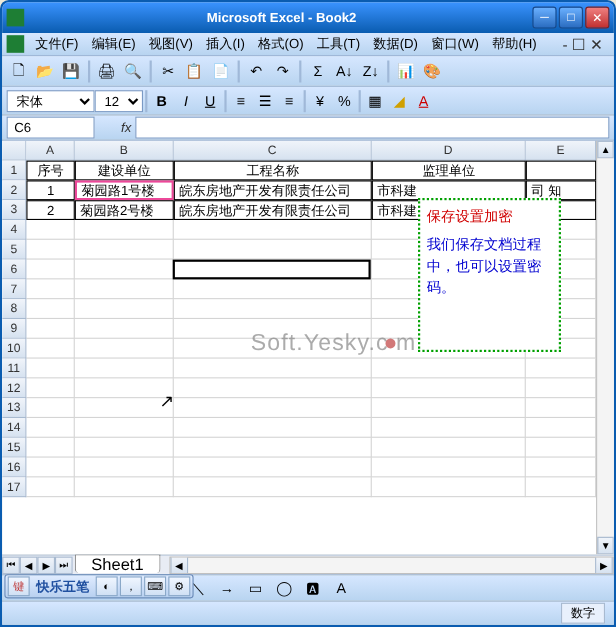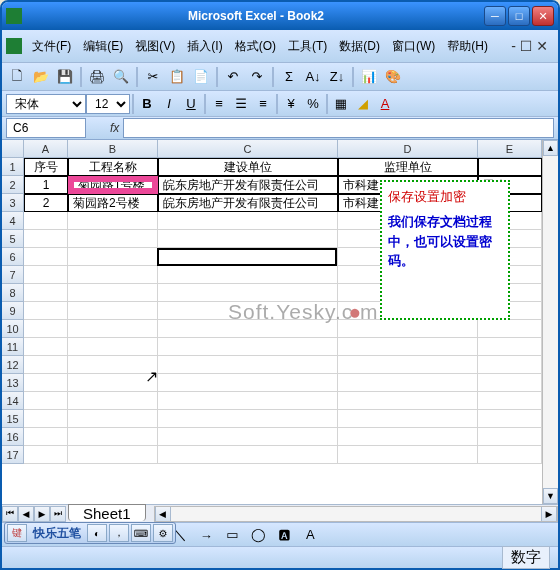--- a/index.html
+++ b/index.html
@@ -4,21 +4,21 @@
 <style>
 * { box-sizing: border-box; margin: 0; padding: 0; }
 body { font-family: "Microsoft YaHei", SimSun, Arial, sans-serif; font-size: 12px; background: #ece9d8; width: 560px; height: 570px; overflow: hidden; position: relative; }
 .window { width: 560px; height: 570px; border: 2px solid #0a5cb0; border-radius: 8px 8px 0 0; background: #ece9d8; display: flex; flex-direction: column; }
 .titlebar { background: linear-gradient(to bottom, #3a93ff, #0a5cb0); height: 28px; display: flex; align-items: center; padding: 0 4px; border-radius: 6px 6px 0 0; text-align: center; }
 .titlebar .icon { width: 16px; height: 16px; background: #1e7e34; margin-right: 6px; display:inline-block; }
 .titlebar .title { color: #fff; font-weight: bold; flex: 1; }
 .win-btns { display: flex; gap: 2px; }
 .win-btn { width: 22px; height: 20px; background: linear-gradient(#6ab0ff,#2a6cc0); border: 1px solid #1a4a8a; border-radius: 3px; color: #fff; font-size: 11px; display:flex; align-items:center; justify-content:center; cursor:pointer;}
 .win-btn.close { background: linear-gradient(#f08080,#c03030); border-color:#802020;}
-.menubar { background: linear-gradient(#d6e7ff,#b8d4f0); height: 32px; display: flex; align-items: center; padding: 0 4px; gap: 0; }
+.menubar { background: linear-gradient(#d6e7ff,#b8d4f0); height: 20px; display: flex; align-items: center; padding: 0 4px; gap: 0; }
 .menubar .appicon { width:16px; height:16px; background:#1e7e34; margin-right:4px;}
 .menu-item { padding: 2px 6px; cursor: pointer; white-space: nowrap; }
 .menubar .spacer { flex:1; }
 .small-x { font-size: 14px; padding: 0 6px; cursor:pointer; color:#333;}
 .toolbar { background: linear-gradient(#d6e7ff,#b8d4f0); height: 28px; display: flex; align-items: center; padding: 2px 4px; gap: 2px; border-top:1px solid #a0b8d8; }
 .tool-btn { width: 22px; height: 22px; display:flex; align-items:center; justify-content:center; cursor:pointer; border:1px solid transparent; border-radius:2px; font-size:13px;}
 .tool-sep { width:2px; height:20px; background: #a0b8d8; margin: 0 2px;}
 .fontbar { background: linear-gradient(#d6e7ff,#b8d4f0); height: 26px; display: flex; align-items: center; padding: 2px 4px; gap: 0; border-top:1px solid #a0b8d8;}
 .font-select { height: 20px; border: 1px solid #7a9ac5; background:#fff; font-size:12px; padding: 0 4px; min-width: 80px;}
 .namebox-row { background: linear-gradient(#d6e7ff,#b8d4f0); height: 24px; display: flex; align-items: center; padding: 2px 4px; border-top:1px solid #a0b8d8; border-bottom:1px solid #8aa8d0;}
@@ -38,26 +38,26 @@
 .scrollbar-v .arrow { height:16px; background:linear-gradient(#f0f4fa,#d6e2f0); border:1px solid #a8bad0; display:flex; align-items:center; justify-content:center; font-size:9px; cursor:pointer;}
 .scrollbar-v .track { flex:1; background:#f4f4f4;}
 .tabs-row { height:18px; background:#e8ecf4; display:flex; align-items:center; border-top:1px solid #a8bad0;}
 .tab-nav { display:flex; }
 .tab-nav-btn { width:16px; height:16px; border:1px solid #a8bad0; background:linear-gradient(#f0f4fa,#d6e2f0); display:flex; align-items:center; justify-content:center; font-size:9px; cursor:pointer;}
 .sheet-tab { background:#fff; border:1px solid #888; border-bottom:none; padding:0 14px; height:17px; display:flex; align-items:center; font-size:15px; margin-left:2px; border-radius: 0 0 4px 4px; transform: translateY(-1px);}
 .tabs-row .hscroll { flex:1; height:16px; background:#f4f4f4; border:1px solid #bbb; margin-left:8px; display:flex;}
 .tabs-row .hscroll .harrow { width:16px; background:linear-gradient(#f0f4fa,#d6e2f0); border-left:1px solid #a8bad0; border-right:1px solid #a8bad0; display:flex;align-items:center;justify-content:center;font-size:9px;cursor:pointer;}
 .drawbar { background: linear-gradient(#d6e7ff,#b8d4f0); height: 24px; display: flex; align-items: center; padding: 2px 4px; gap:4px; border-top:1px solid #a0b8d8;}
 .statusbar { background: linear-gradient(#d6e7ff,#b8d4f0); height: 22px; display: flex; align-items: center; padding: 2px 4px; border-top:1px solid #a0b8d8;}
-.status-pane { border:1px solid #a8bad0; padding:1px 8px; margin-right:4px; background:#e8f0fc; font-size:15px;}
+.status-pane { border:1px solid #a8bad0; padding:1px 8px; margin-right:4px; background:#e8f0fc; font-size:11px;}
 .ime-bar { position:absolute; left:4px; bottom:26px; height:22px; background:linear-gradient(#e0ecff,#b8d0f0); border:1px solid #6a8ab8; border-radius:3px; display:flex; align-items:center; gap:2px; padding:0 2px; z-index:20;}
 .ime-btn { width:20px; height:18px; border:1px solid #8aa8c8; background:linear-gradient(#f0f6ff,#d0e0f4); display:flex;align-items:center;justify-content:center;font-size:10px;}
 .callout { position:absolute; left:380px; top:180px; width:130px; height:140px; border:2px dotted #00a000; background:#fff; padding:6px; font-size:13px; z-index:10;}
 .callout .t1 { color:#d00000; font-weight:normal; margin-bottom:6px;}
-.callout .t2 { color:#0000d0; font-weight:bold; line-height:1.5;}
+.callout .t2 { color:#0000d0; font-weight:normal; line-height:1.5;}
 .watermark { position:absolute; left:228px; top:300px; color:#888; font-size:21px; font-family: Arial; letter-spacing:1px; z-index:8; opacity:0.7;}
 .watermark .yc { color:#c04040;}
 </style>
 </head>
 <body>
 
 <div class="window">
 
   <div class="titlebar">
     <span class="icon"></span>
@@ -147,28 +147,28 @@
     <div class="grid">
       <div class="hdr"></div>
       <div class="hdr">A</div>
       <div class="hdr">B</div>
       <div class="hdr">C</div>
       <div class="hdr">D</div>
       <div class="hdr">E</div>
 
       <div class="rowhdr">1</div>
       <div class="cell center" style="border-right:1px solid #000;border-bottom:1px solid #000;border-top:1px solid #000;border-left:1px solid #000;">序号</div>
+      <div class="cell center" style="border:1px solid #000;">建设单位</div>
       <div class="cell center" style="border:1px solid #000;">工程名称</div>
-      <div class="cell center" style="border:1px solid #000;">建设单位</div>
       <div class="cell center" style="border:1px solid #000;">监理单位</div>
       <div class="cell" style="border:1px solid #000;"></div>
 
       <div class="rowhdr">2</div>
       <div class="cell center" style="border:1px solid #000;">1</div>
-      <div class="cell" style="border:6px solid #ec4899;text-decoration:underline;">菊园路1号楼</div>
+      <div class="cell" style="border:2px solid #ec4899;">菊园路1号楼</div>
       <div class="cell" style="border:1px solid #000;">皖东房地产开发有限责任公司</div>
       <div class="cell" style="border:1px solid #000;">市科建</div>
       <div class="cell" style="border:1px solid #000;">司 知</div>
 
       <div class="rowhdr">3</div>
       <div class="cell center" style="border:1px solid #000;">2</div>
       <div class="cell" style="border:1px solid #000;">菊园路2号楼</div>
       <div class="cell" style="border:1px solid #000;">皖东房地产开发有限责任公司</div>
       <div class="cell" style="border:1px solid #000;">市科建</div>
       <div class="cell" style="border:1px solid #000;">司 知</div>

